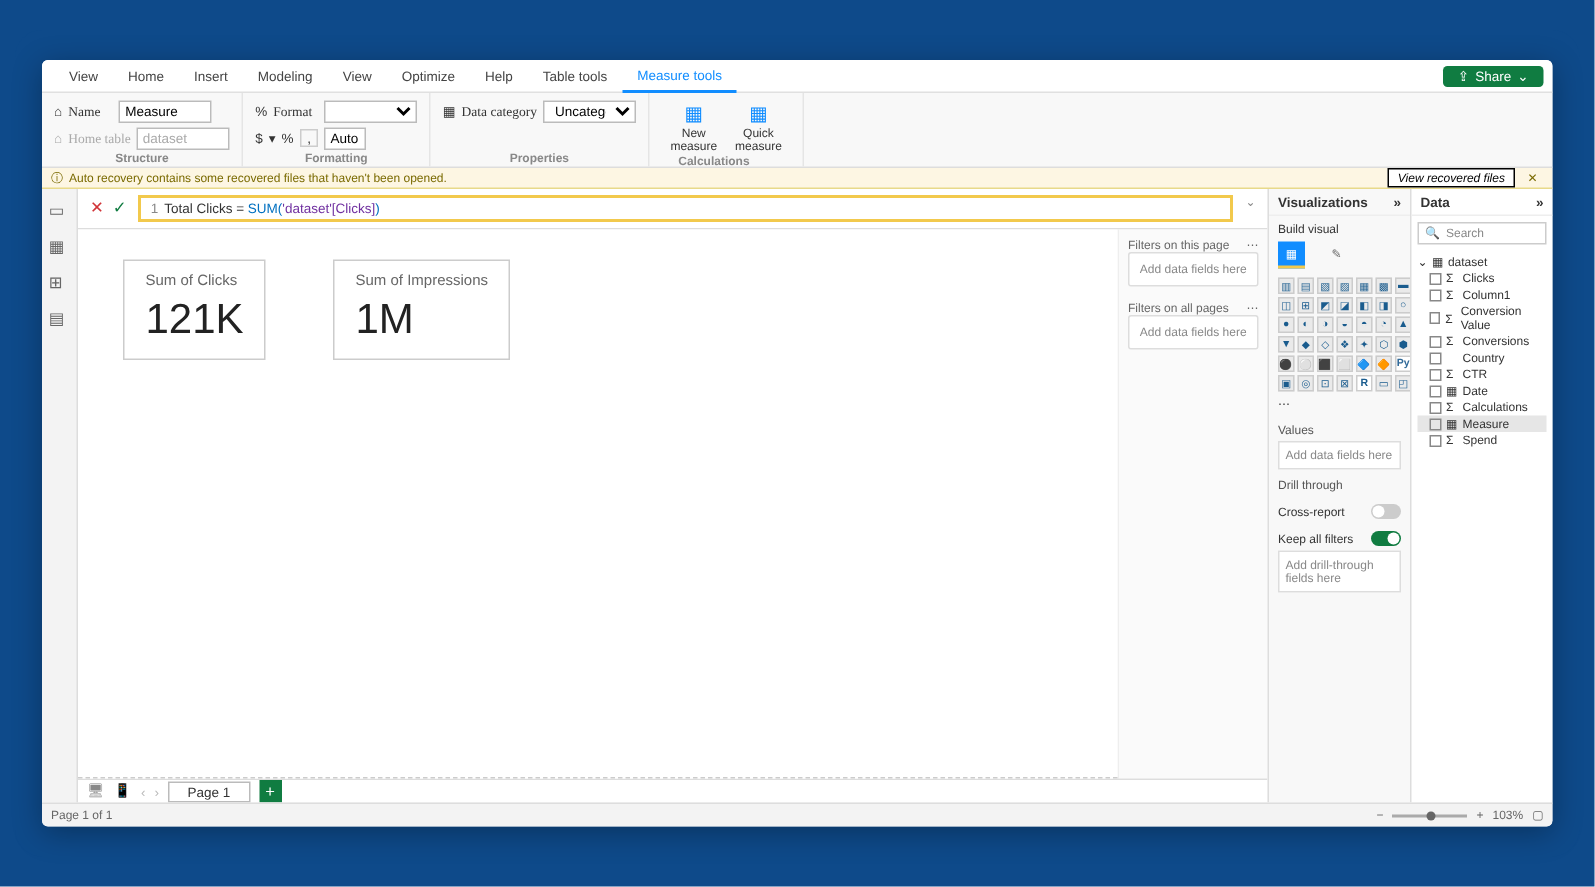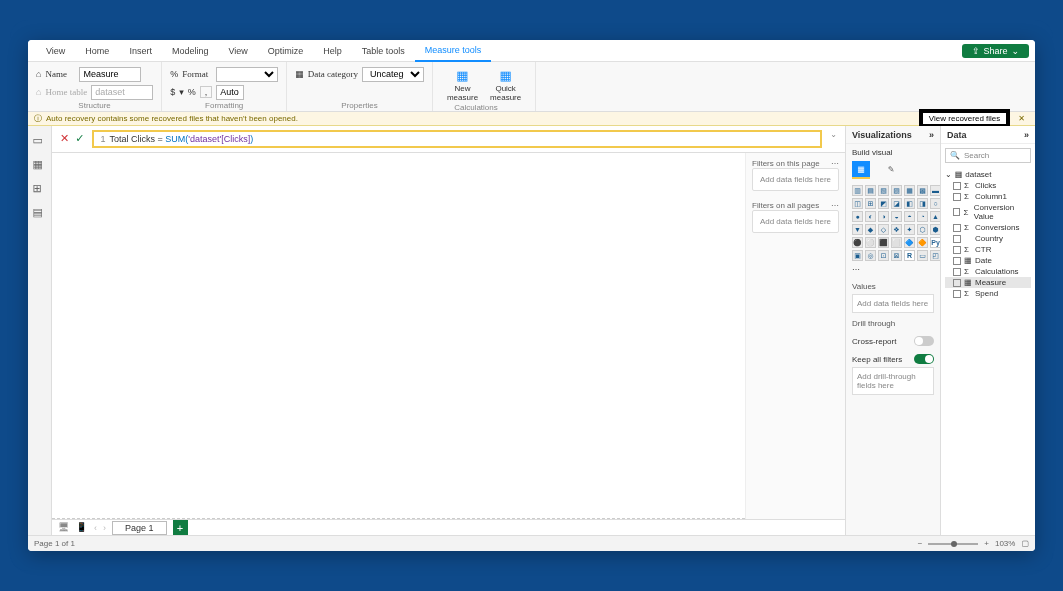--- a/index.html
+++ b/index.html
@@ -9,32 +9,32 @@
 
 
 .menubar { display: flex; align-items: center; height: 22px; background: #fff; border-bottom: 1px solid #e0e0e0; padding-left: 8px; }
 .menubar .tab { padding: 0 10px; height: 22px; display: flex; align-items: center; cursor: pointer; color: #444; }
 .menubar .tab.active { color: #118dff; border-bottom: 2px solid #118dff; }
 .menubar .share { margin-left: auto; margin-right: 6px; background: #107c41; color: #fff; padding: 2px 10px; border-radius: 3px; display: flex; align-items: center; gap: 4px; font-size: 9px; }
 
 
 .ribbon { display: flex; height: 50px; background: #f8f8f8; border-bottom: 1px solid #ddd; }
 .ribbon-group { display: flex; flex-direction: column; justify-content: space-between; border-right: 1px solid #e5e5e5; padding: 3px 8px 1px; }
-.ribbon-group .label { text-align: center; font-size: 8px; color: #888; }
+.ribbon-group .label { text-align: center; font-size: 8px; color: #888; font-weight: bold; }
 .ribbon-row { display: flex; align-items: center; gap: 4px; height: 18px; }
 .ribbon-row .fld-label { font-size: 9px; color: #333; min-width: 30px; font-family: Liberation Serif, serif; }
 .ribbon-row input, .ribbon-row select { height: 15px; border: 1px solid #bbb; font-size: 9px; padding: 0 3px; background: #fff; }
 .ribbon-row .disabled { color: #aaa; }
 .ribbon-icon-col { display: flex; flex-direction: column; align-items: center; padding: 2px 6px; font-size: 8px; color: #333; text-align: center; line-height: 1.1; }
 .ribbon-icon-col .ico { width: 18px; height: 18px; display: flex; align-items: center; justify-content: center; color: #118dff; font-size: 13px; }
 
 
 .recovery { height: 14px; background: #fdf6e3; border-bottom: 1px solid #e8d98a; display: flex; align-items: center; padding: 0 6px; font-size: 8px; color: #7a6a00; gap: 4px; }
 .recovery .spacer { flex: 1; }
-.recovery .btn { background: #fff; border: 4px solid #000000; padding: 1px 6px; font-size: 8px; }
+.recovery .btn { background: #fff; border: 1px solid #000000; padding: 1px 6px; font-size: 8px; font-style: italic; }
 .recovery .close { cursor: pointer; padding: 0 4px; }
 
 
 .main { flex: 1; display: flex; min-height: 0; }
 .left-rail { width: 24px; background: #f3f3f3; border-right: 1px solid #ddd; display: flex; flex-direction: column; align-items: center; gap: 10px; padding-top: 8px; }
 .left-rail .ico { width: 14px; height: 14px; color: #666; font-size: 11px; }
 
 .canvas-area { flex: 1; display: flex; flex-direction: column; min-width: 0; }
 .formula-wrap { display: flex; align-items: flex-start; border-bottom: 1px solid #ddd; padding: 4px; gap: 4px; }
 .formula-btns { display: flex; gap: 6px; padding: 2px 4px; }
@@ -205,20 +205,28 @@
           <span class="ln">1</span>
           <span>
             <span>Total Clicks = </span><span class="fn">SUM(</span><span class="ref">'dataset'[Clicks]</span><span class="fn">)</span>
           </span>
         </div>
         <div class="formula-expand">⌄</div>
       </div>
 
       <div class="canvas-body">
         <div class="canvas" id="canvas">
+              <div class="card" style="left: 30px; top: 20px;">
+                <div class="title">Sum of Clicks</div>
+                <div class="value">121K</div>
+              </div>
+              <div class="card" style="left: 170px; top: 20px;">
+                <div class="title">Sum of Impressions</div>
+                <div class="value">1M</div>
+              </div>
             </div>
 
         <div class="filters-pane">
           <div>
             <div class="sect-head">
                   <span>Filters on this page</span>
                   <span>⋯</span>
                 </div>
             <div class="drop">Add data fields here</div>
           </div>

